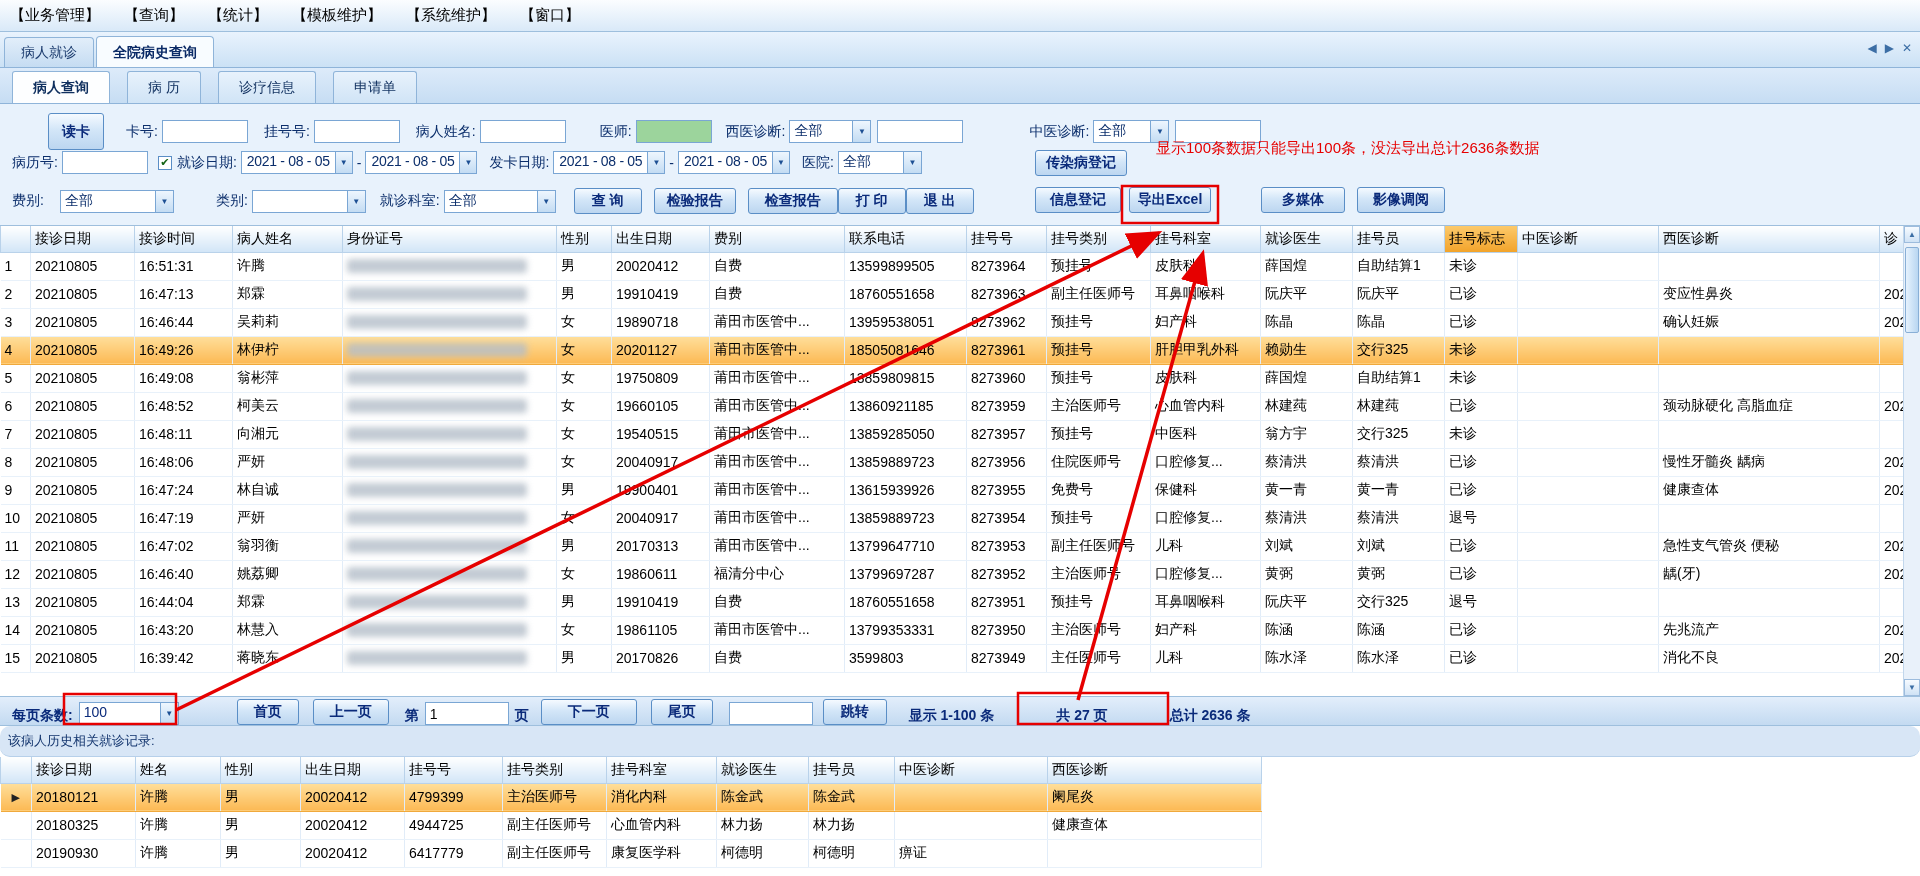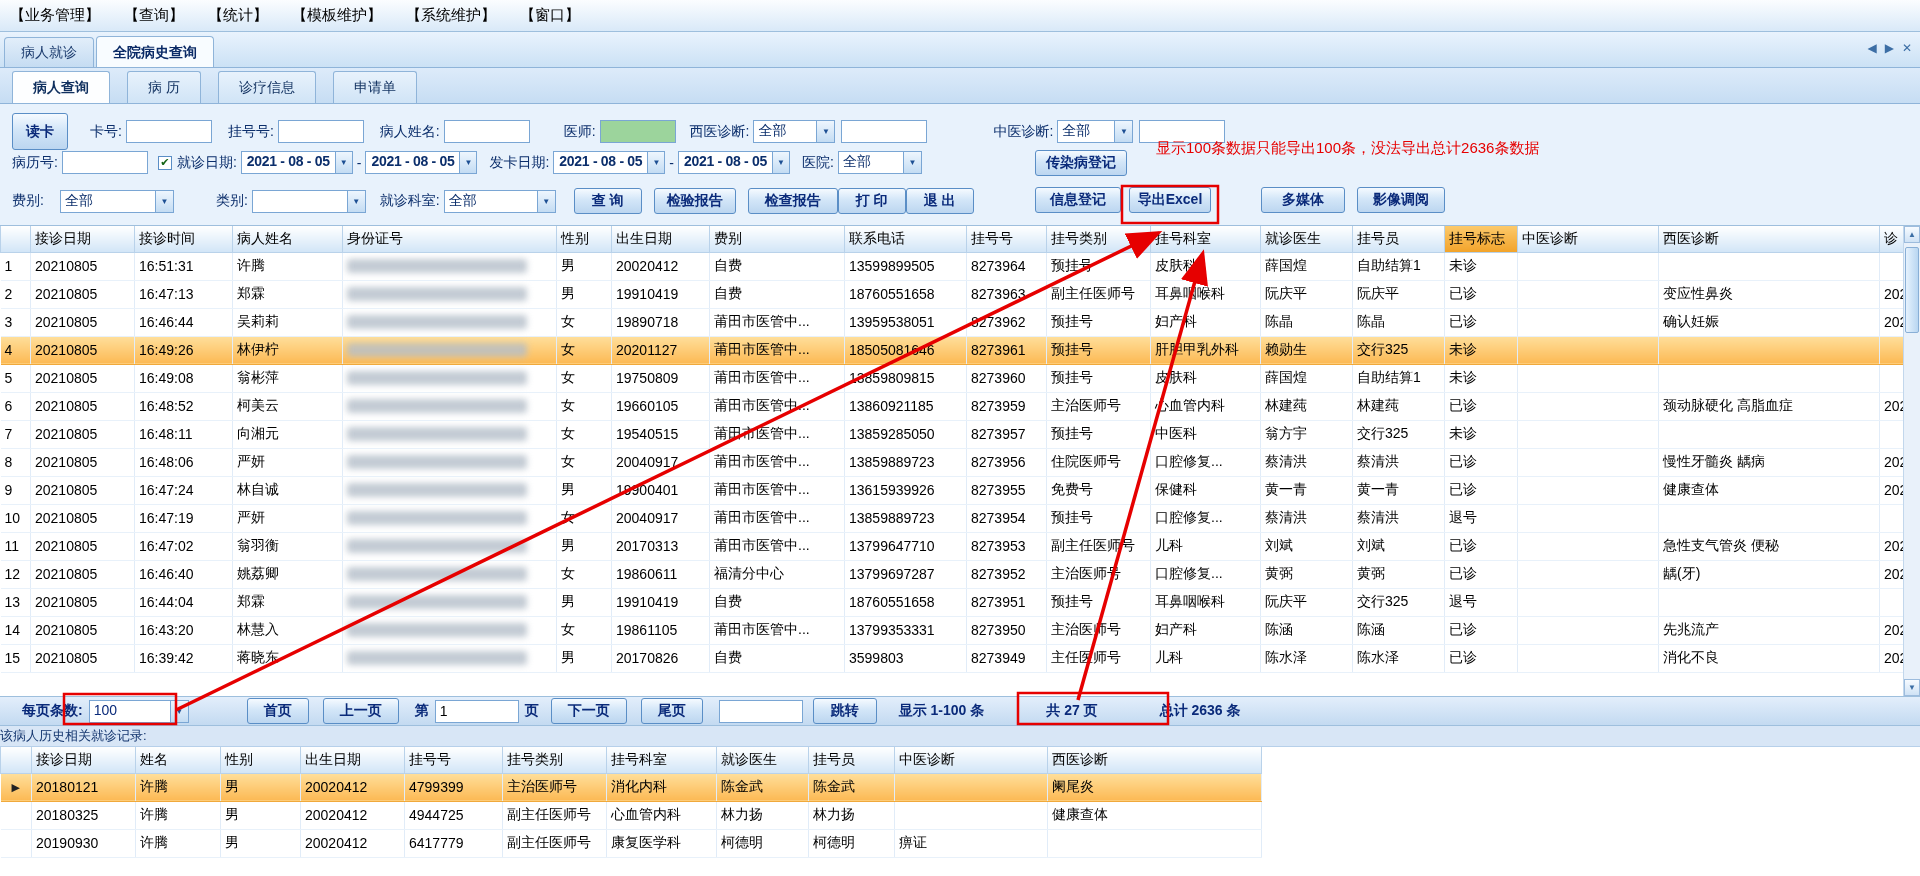--- a/index.html
+++ b/index.html
@@ -44,32 +44,32 @@
   .inp { height:23px; border:1px solid #7aa6d4; background:#fff; padding:0 4px;
     font-size:14px; font-family:inherit; }
   .inp.green { background:#9cd49c; }
   .dd { display:inline-flex; height:23px; border:1px solid #7aa6d4; background:#fff;
     align-items:stretch; }
   .dd .txt { flex:1; padding:1px 4px 0; overflow:hidden; }
   .dd .arr { width:18px; background:linear-gradient(#eef6fe,#c3dcf3);
     border-left:1px solid #7aa6d4; display:flex; align-items:center; justify-content:center;
     font-size:8px; color:#1c4f93; }
   .datef { display:inline-flex; height:23px; border:1px solid #7aa6d4; background:#fff; align-items:stretch; }
-  .datef .txt { flex:1; padding:1px 3px 0; text-align:center; letter-spacing:-0.3px;font-weight:bold; }
+  .datef .txt { flex:1; padding:1px 3px 0; text-align:center; letter-spacing:-0.3px; }
   .datef .arr { width:17px; background:linear-gradient(#eef6fe,#c3dcf3);
     border-left:1px solid #7aa6d4; display:flex; align-items:center; justify-content:center;
     font-size:8px; color:#1c4f93; }
   .cb { width:14px; height:14px; border:1px solid #5a8ec6; background:#fff;
     display:inline-flex; align-items:center; justify-content:center;
     font-size:11px; color:#146314; line-height:1; }
   .btn { background:linear-gradient(#f5faff,#d3e6f8 45%,#bcd6f0);
     border:1px solid #5a8ec6; border-radius:3px; color:#0a2a7a; font-weight:bold;
     font-size:14px; display:inline-flex; align-items:center; justify-content:center;
     height:26px; cursor:default; white-space:nowrap; font-family:inherit; }
-  .btn.small { height:37px; }
+  .btn.small { height:37px;margin-left:36px; }
   .abs { position:absolute; }
 
   
   .table-region { height:470px; position:relative; background:#fff; overflow:hidden; }
   .grid { border-collapse:collapse; table-layout:fixed; font-size:14px; }
   .grid-main { width:1903px; }
   .grid-hist { width:1261px; }
   .grid th { height:26px; background:linear-gradient(#ffffff,#d2e5f7);
     border:1px solid #b9d2ea; border-top:none; font-weight:normal; text-align:left;
     padding:0 4px; white-space:nowrap; overflow:hidden; }
@@ -87,40 +87,40 @@
   .vs-btn { height:17px; background:linear-gradient(#f7fbff,#cfe2f5);
     border:1px solid #9dbcdd; display:flex; align-items:center; justify-content:center;
     font-size:8px; color:#3c6ea5; }
   .vs-btn.bottom { position:absolute; bottom:0; left:0; right:0; }
   .vs-thumb { position:absolute; top:21px; left:1px; width:14px; height:86px;
     background:linear-gradient(90deg,#e6f2fd,#b9d6f1); border:1px solid #89afd6; border-radius:2px; }
 
   
   .pagebar { height:30px; background:linear-gradient(#e3eefb,#c3daf1);
     border-top:1px solid #9ebfdd; border-bottom:1px solid #9ebfdd;
-    display:flex; align-items:center; font-size:14px; color:#0a2a7a; font-weight:bold;
-    padding-left:22px; white-space:nowrap; }
+    display:flex; align-items:flex-end; font-size:14px; color:#0a2a7a; font-weight:bold;
+    padding-left:12px; white-space:nowrap; }
   .pagebar .inp { font-weight:normal; }
   .pg-dd { width:100px; margin-left:6px; }
   .pg-first { width:62px; margin-left:58px; }
   .pg-prev { width:76px; margin-left:14px; }
   .pg-lab1 { margin-left:16px; }
   .pg-page { width:84px; margin-left:6px; }
   .pg-lab2 { margin-left:6px; }
-  .pg-next { width:76px; margin-left:12px; }
+  .pg-next { width:96px; margin-left:12px; }
   .pg-last { width:62px; margin-left:14px; }
   .pg-jumpinp { width:84px; margin-left:16px; }
   .pg-jump { width:64px; margin-left:10px; }
   .pg-range { margin-left:22px; }
   .pg-pages { margin-left:62px; }
   .pg-total { margin-left:62px; }
 
   
-  .history-label { height:21px; background:#d8e6f6; border-bottom:1px solid #b7d0ea;
-    display:flex; align-items:center; font-size:13px; color:#13356e; }
+  .history-label { height:31px; background:#d8e6f6; border-bottom:1px solid #b7d0ea;
+    display:flex; align-items:center; padding-left:8px; font-size:13px; color:#13356e;border-radius:10px; }
   .history-region { height:130px; background:#fff; position:relative; }
 
   
   .overlay { position:absolute; left:0; top:0; z-index:40; pointer-events:none; }
   .annot-text { position:absolute; left:1156px; top:139px; z-index:41;
     color:#e60000; font-size:15px; white-space:nowrap; pointer-events:none; }
 </style>
 </head>
 <body>
 

